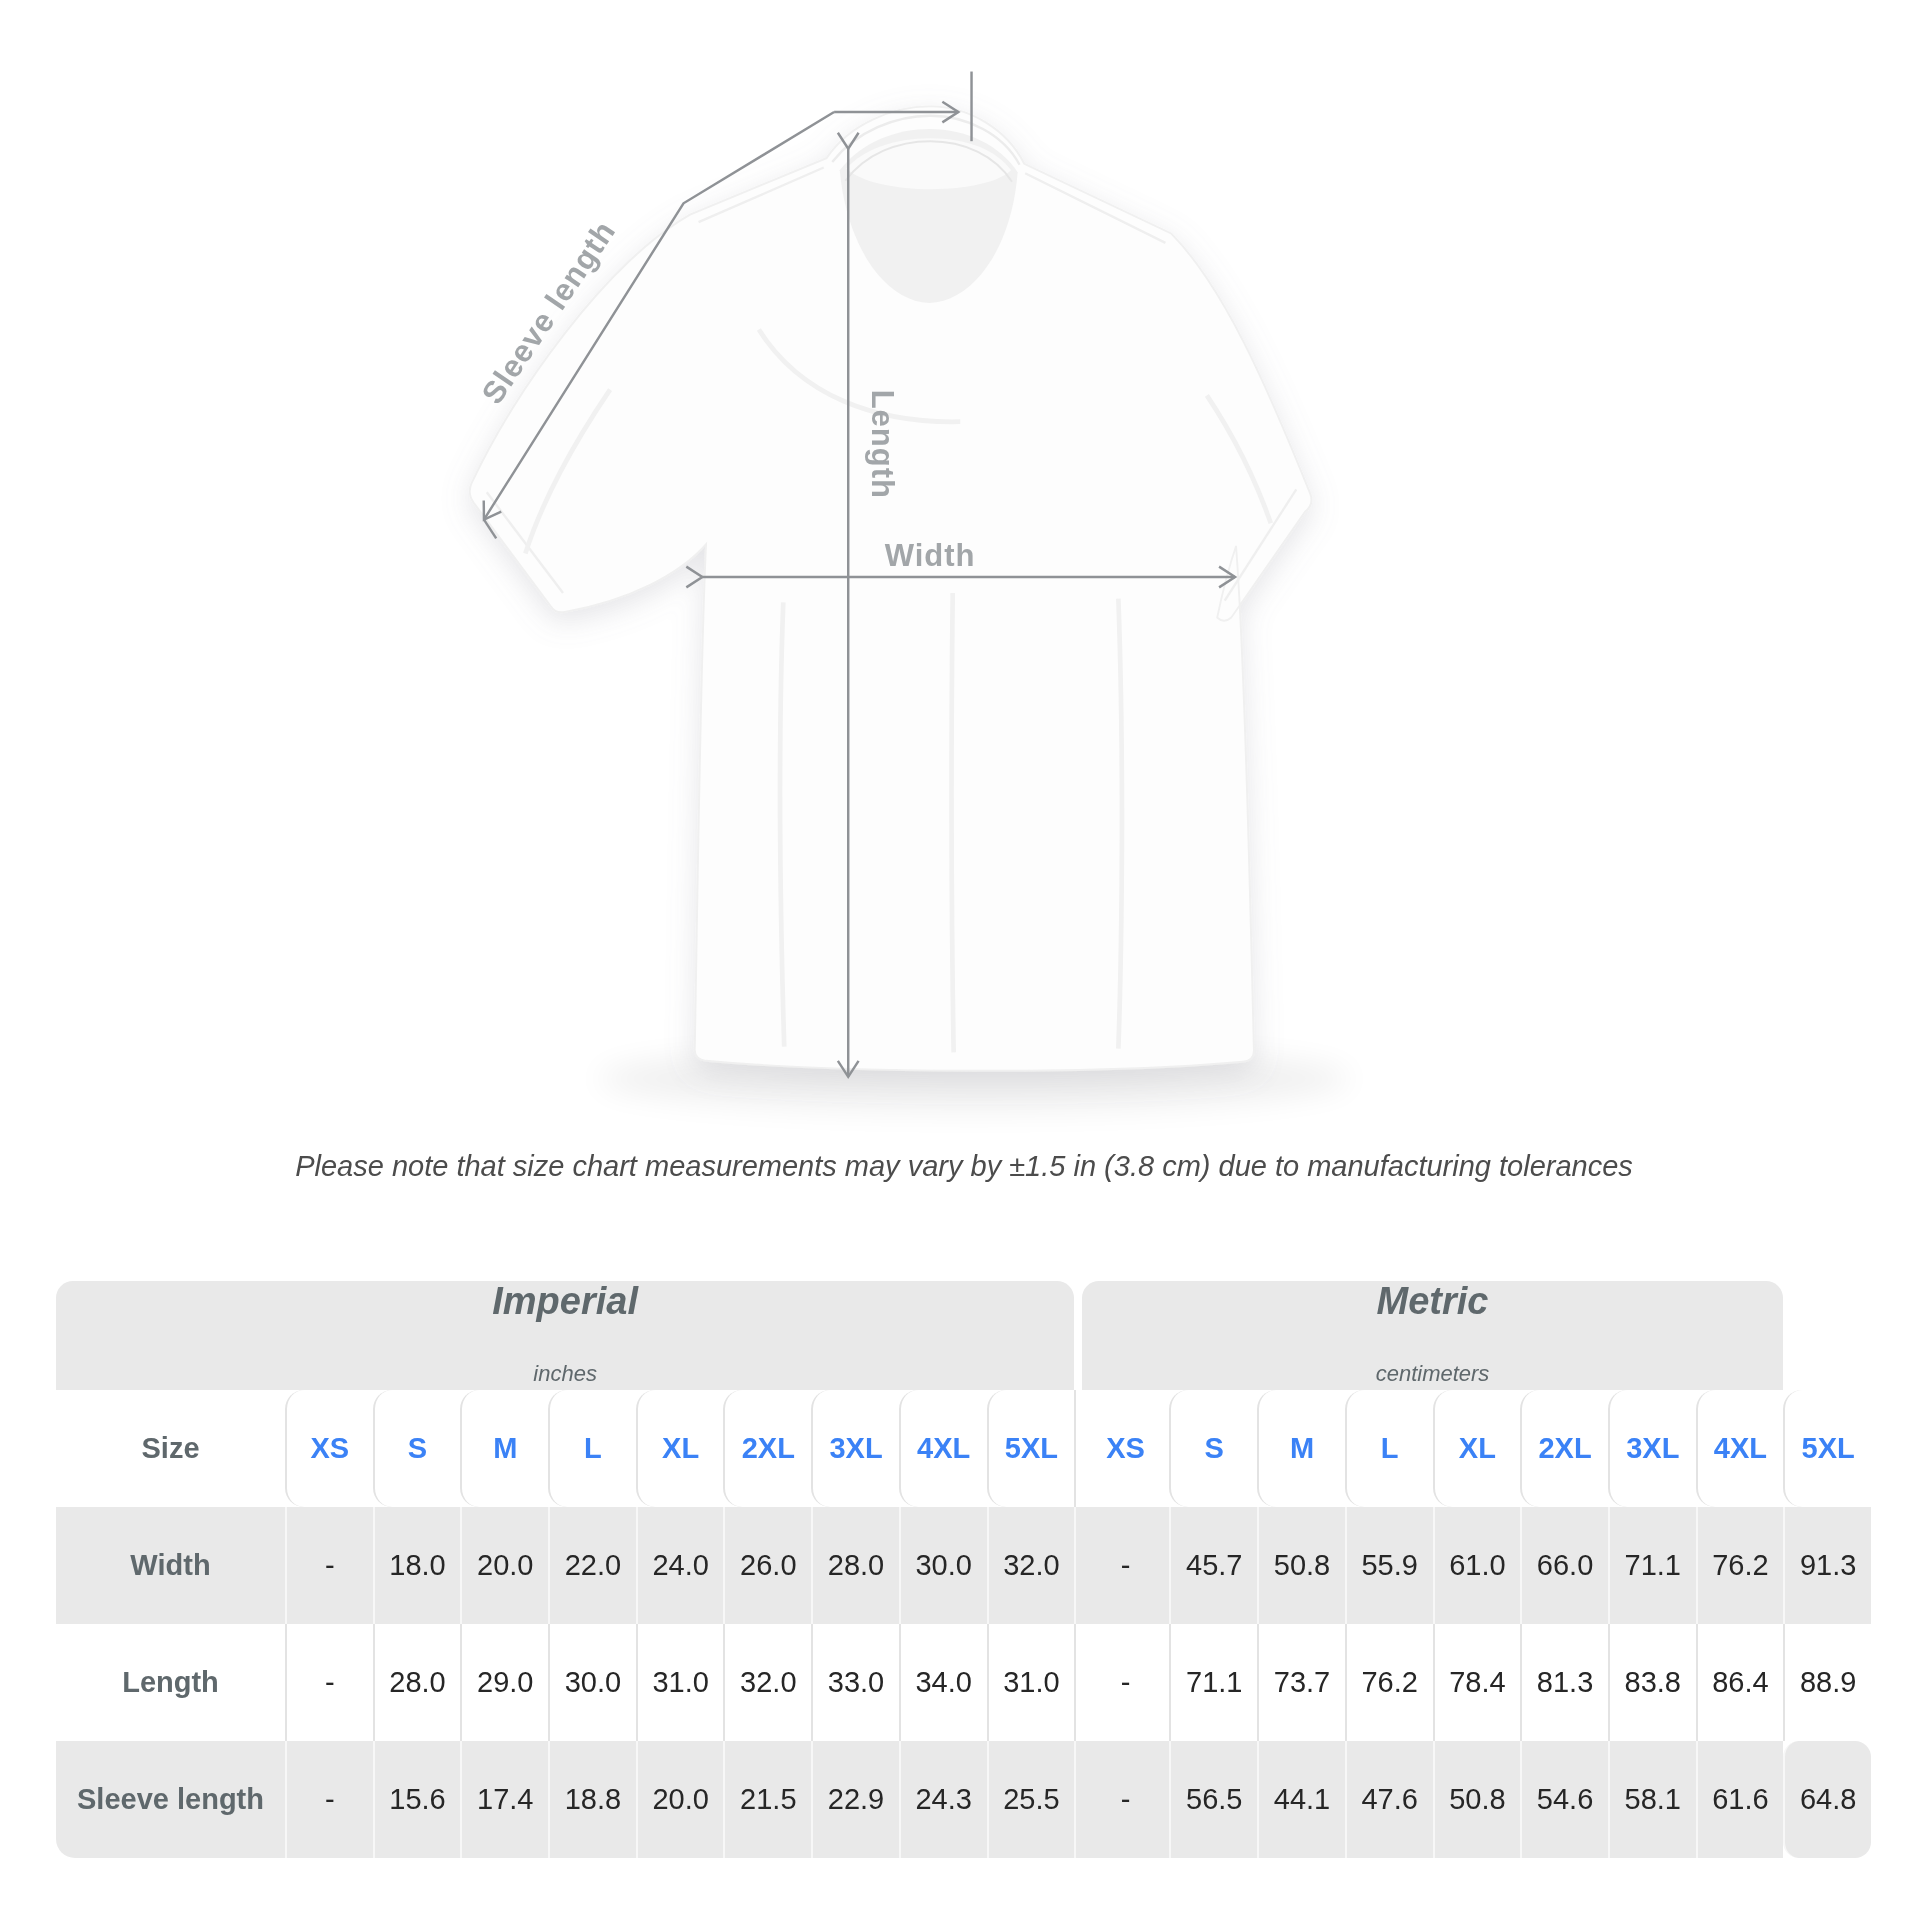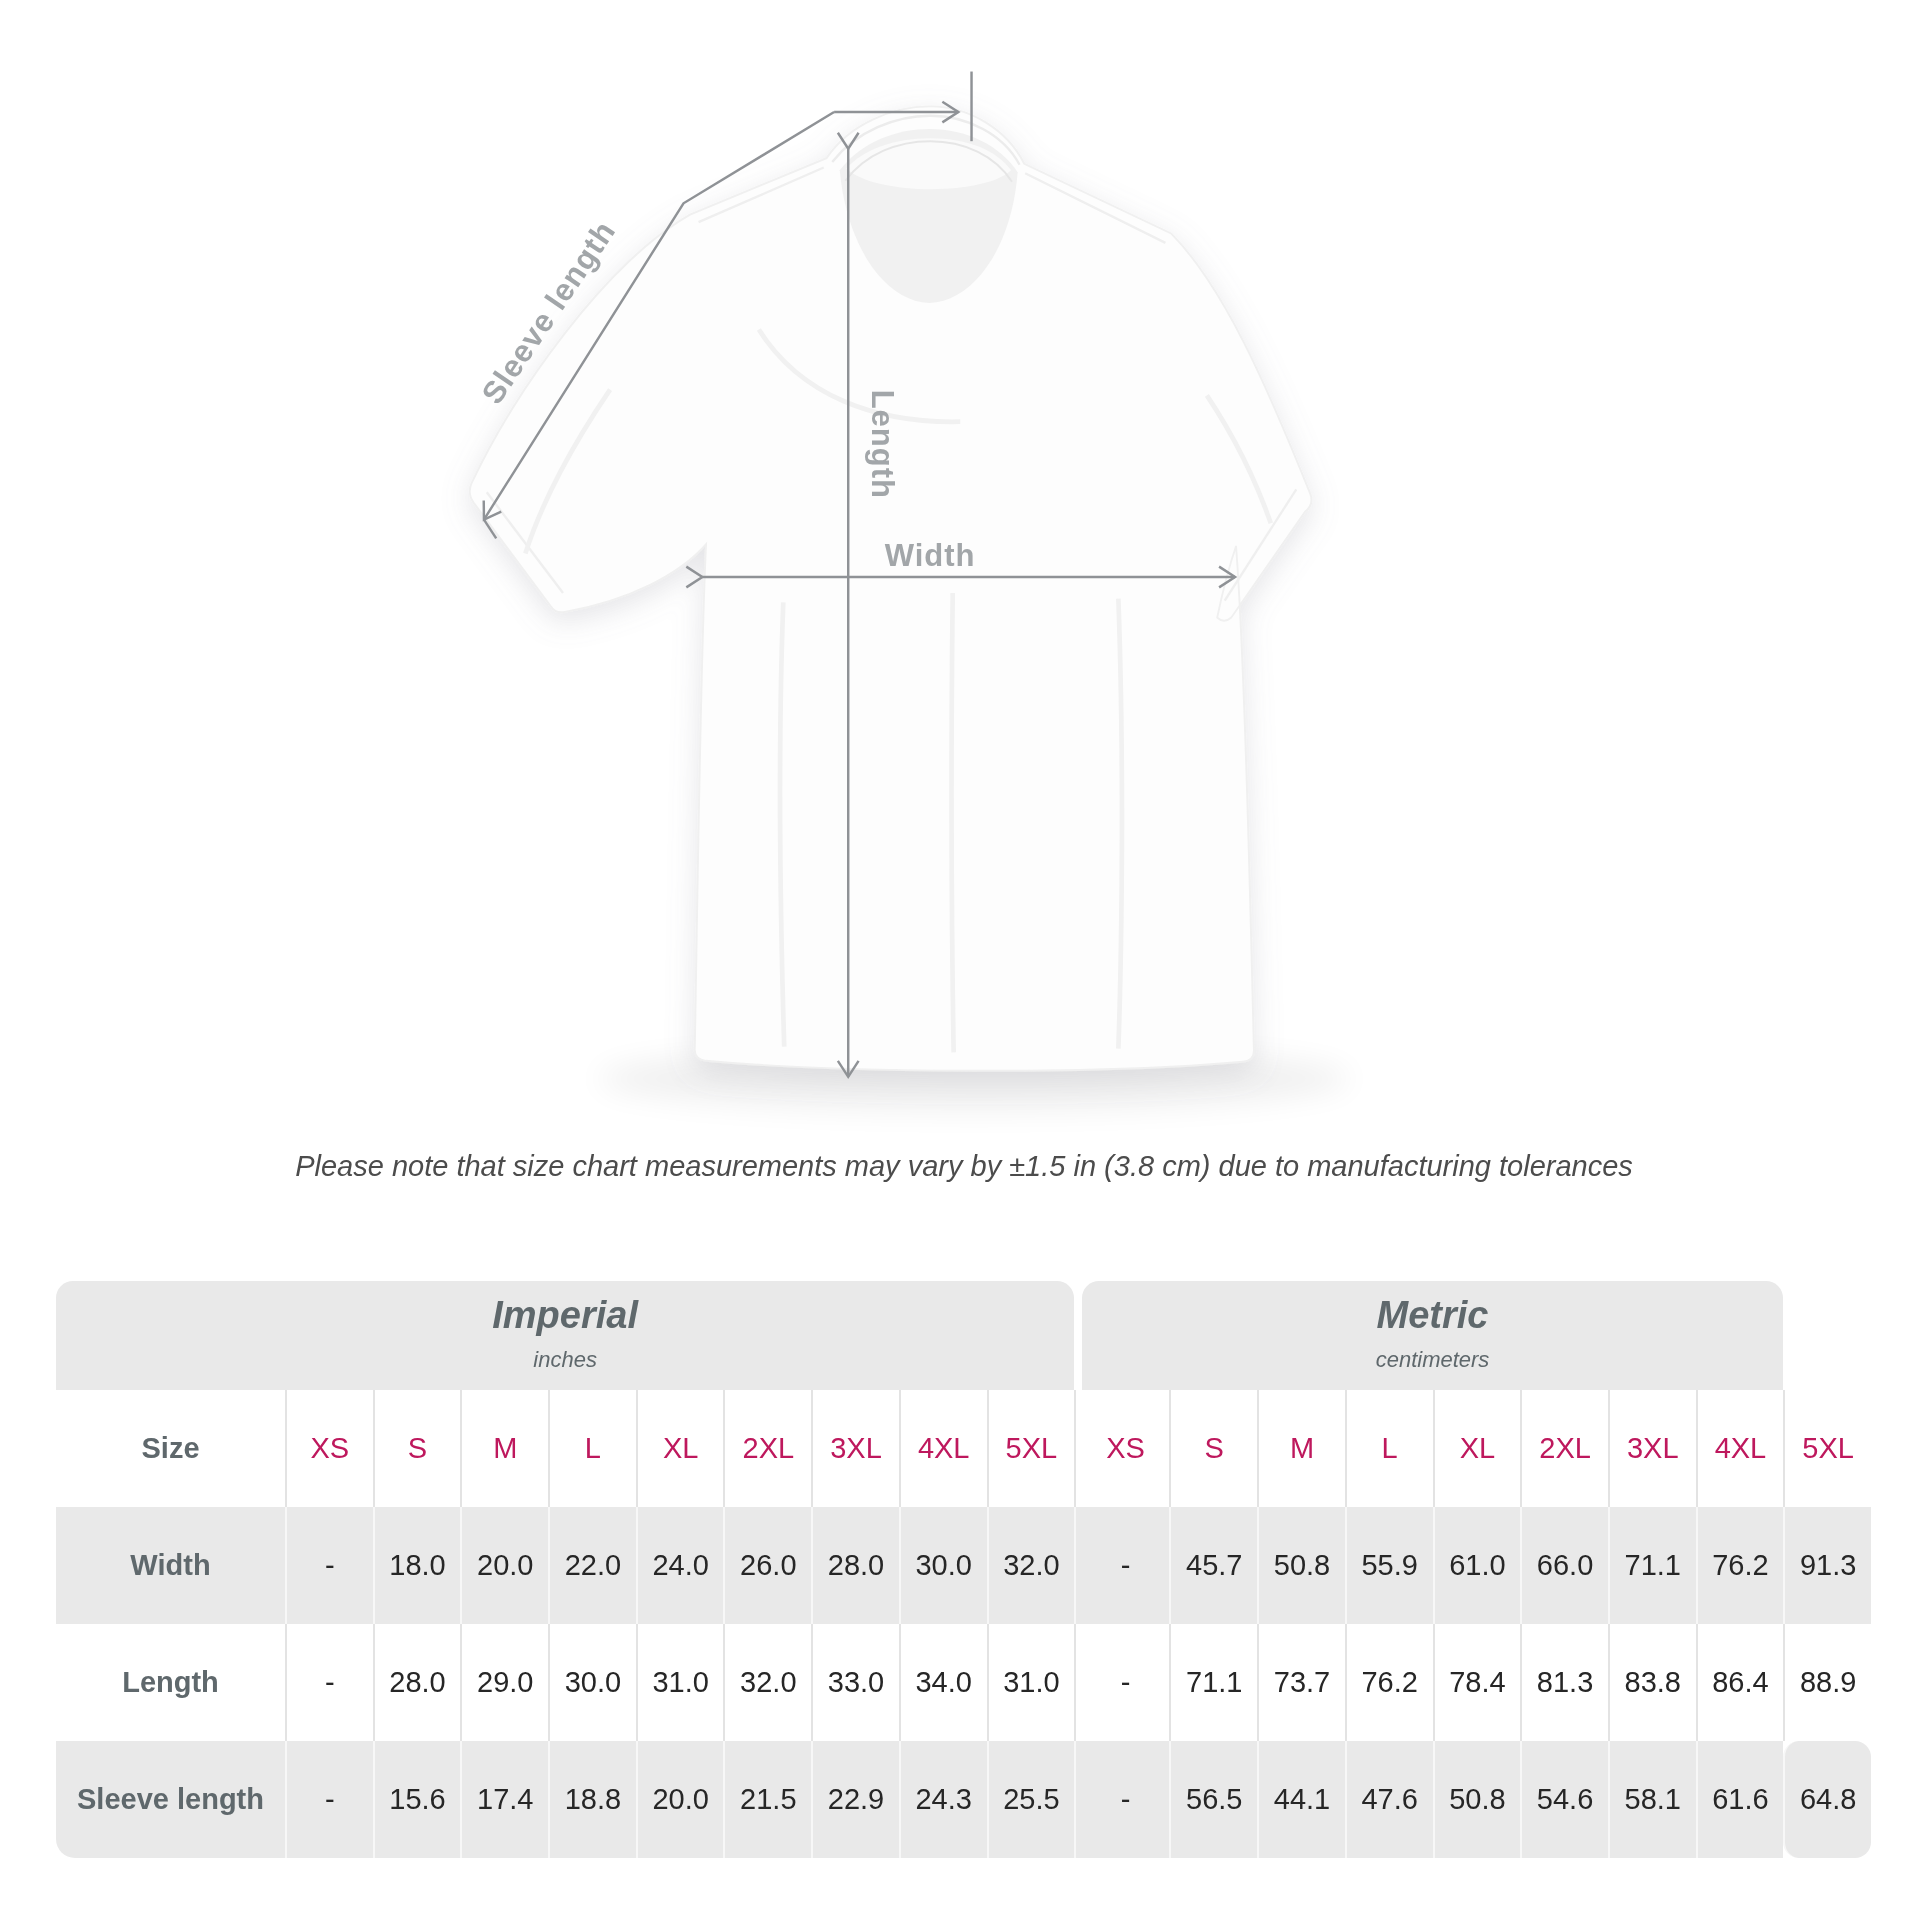--- a/index.html
+++ b/index.html
@@ -14,34 +14,34 @@
 
   
   .title-block{position:absolute;top:1126px;left:0;width:1928px;text-align:center;}
   .title-block h1{margin:0;font-size:51px;line-height:58px;font-weight:bold;color:#35393b;}
   .title-block p{margin:22.6px 0 0 0;font-size:29px;line-height:34px;font-style:italic;color:#4c4c4c;}
 
   
   .chart{position:absolute;top:1281px;left:56px;width:1815px;}
   .band-row,.grid{display:grid;grid-template-columns:229px repeat(9,1fr) 7.5px repeat(9,1fr);}
   .band{height:109px;background:#e9e9e9;border-radius:17px 17px 0 0;
-        display:flex;flex-direction:column;align-items:center;justify-content:center;color:#5f686c;}
+        display:flex;flex-direction:column;align-items:center;justify-content:space-between;color:#5f686c;}
   .band-imperial{grid-column:1 / 11;}
   .band-gap-col{grid-column:11 / 12;background:#ffffff;}
   .band-metric{grid-column:12 / 20;}
   .band .band-title{font-size:38px;font-weight:bold;font-style:italic;line-height:41px;}
   .band .band-unit{font-size:22px;font-style:italic;line-height:32px;margin-top:7.5px;}
 
   .cell{height:117px;display:flex;align-items:center;justify-content:center;
         font-size:29px;color:#262626;box-sizing:border-box;}
   .cell.w{background:#ffffff;}
   .cell.g{background:#e9e9e9;}
   .cell.w.sep{border-left:2.8px solid #e3e3e3;}
   .cell.g.sep{border-left:2.8px solid #f7f7f7;}
-  .cell.hdr{font-weight:normal;color:#be185d;}
+  .cell.hdr{font-weight:bold;color:#3b82f6;border-radius:19px;}
   .cell.lab{font-weight:bold;color:#5f686c;}
   .cell.bl{border-bottom-left-radius:19px;}
   .cell.br{border-bottom-right-radius:19px;border-radius:16px;}
 </style>
 </head>
 <body>
 
 <div class="page">
 
   <div class="diagram">

